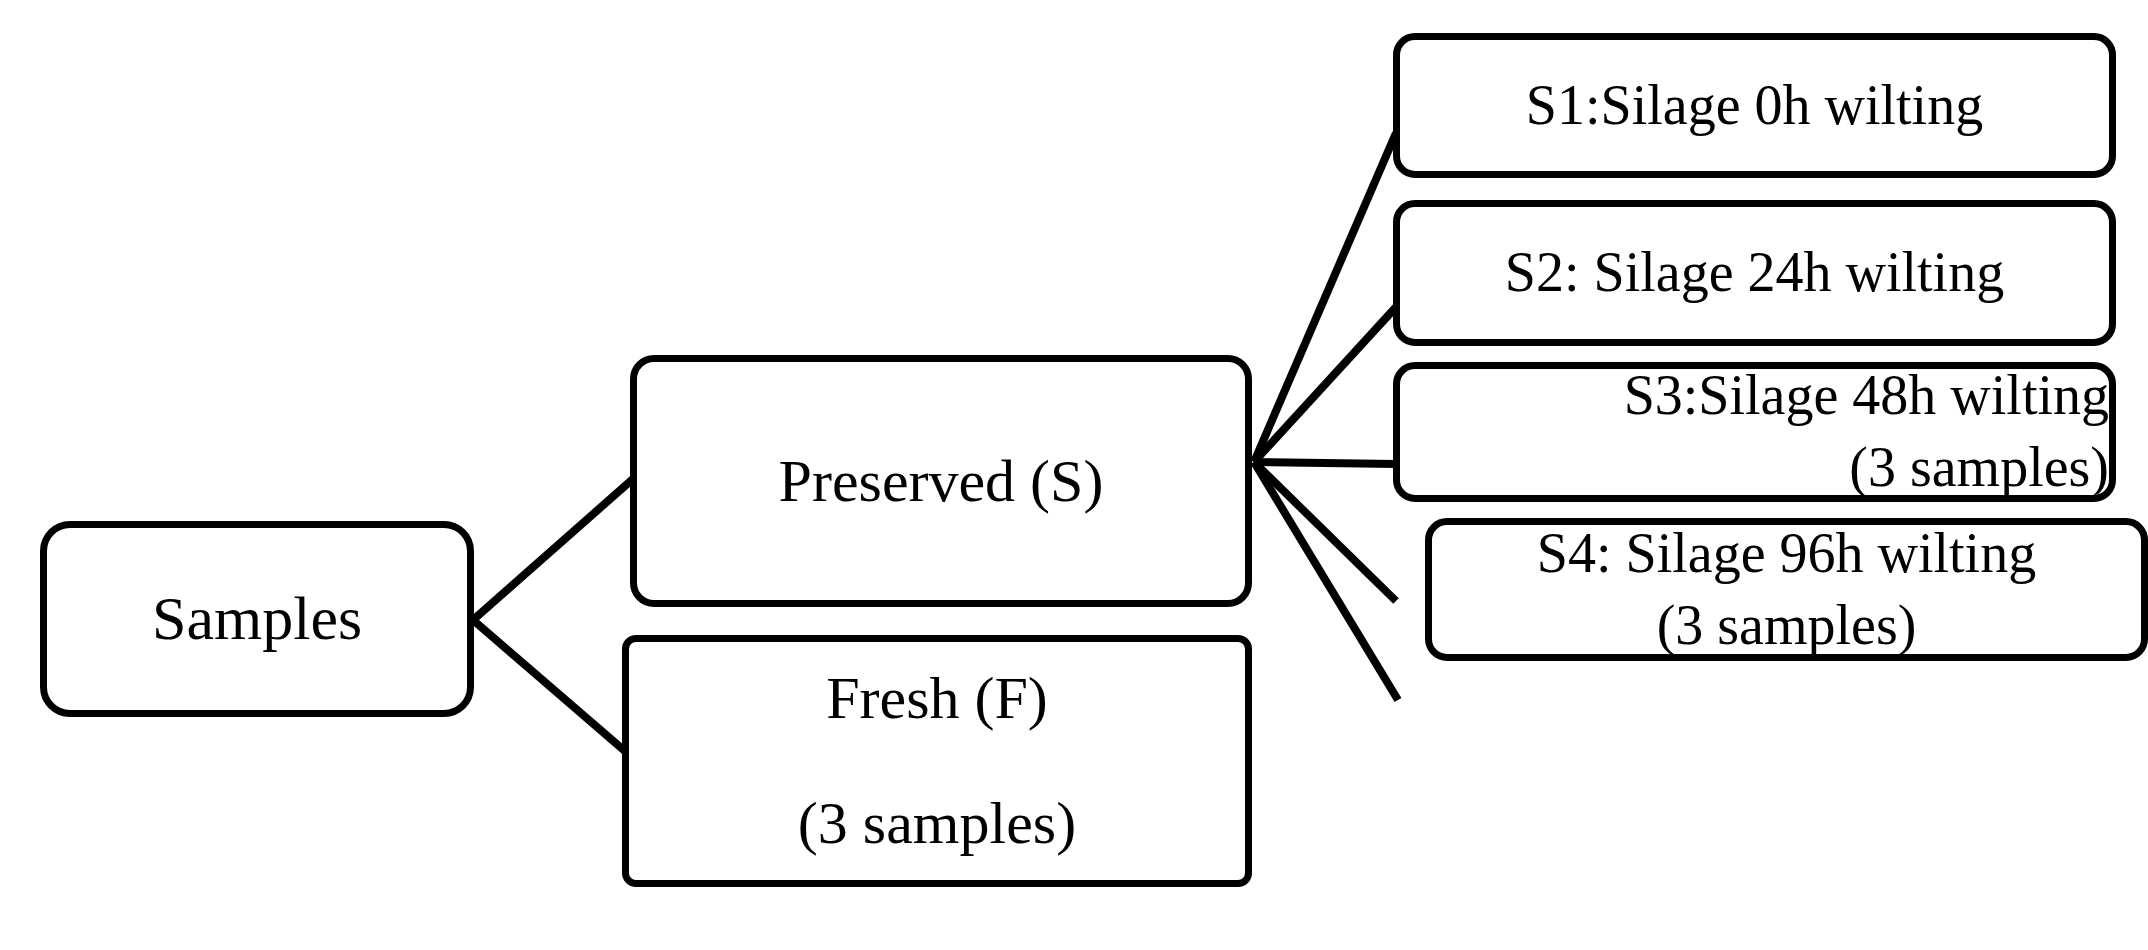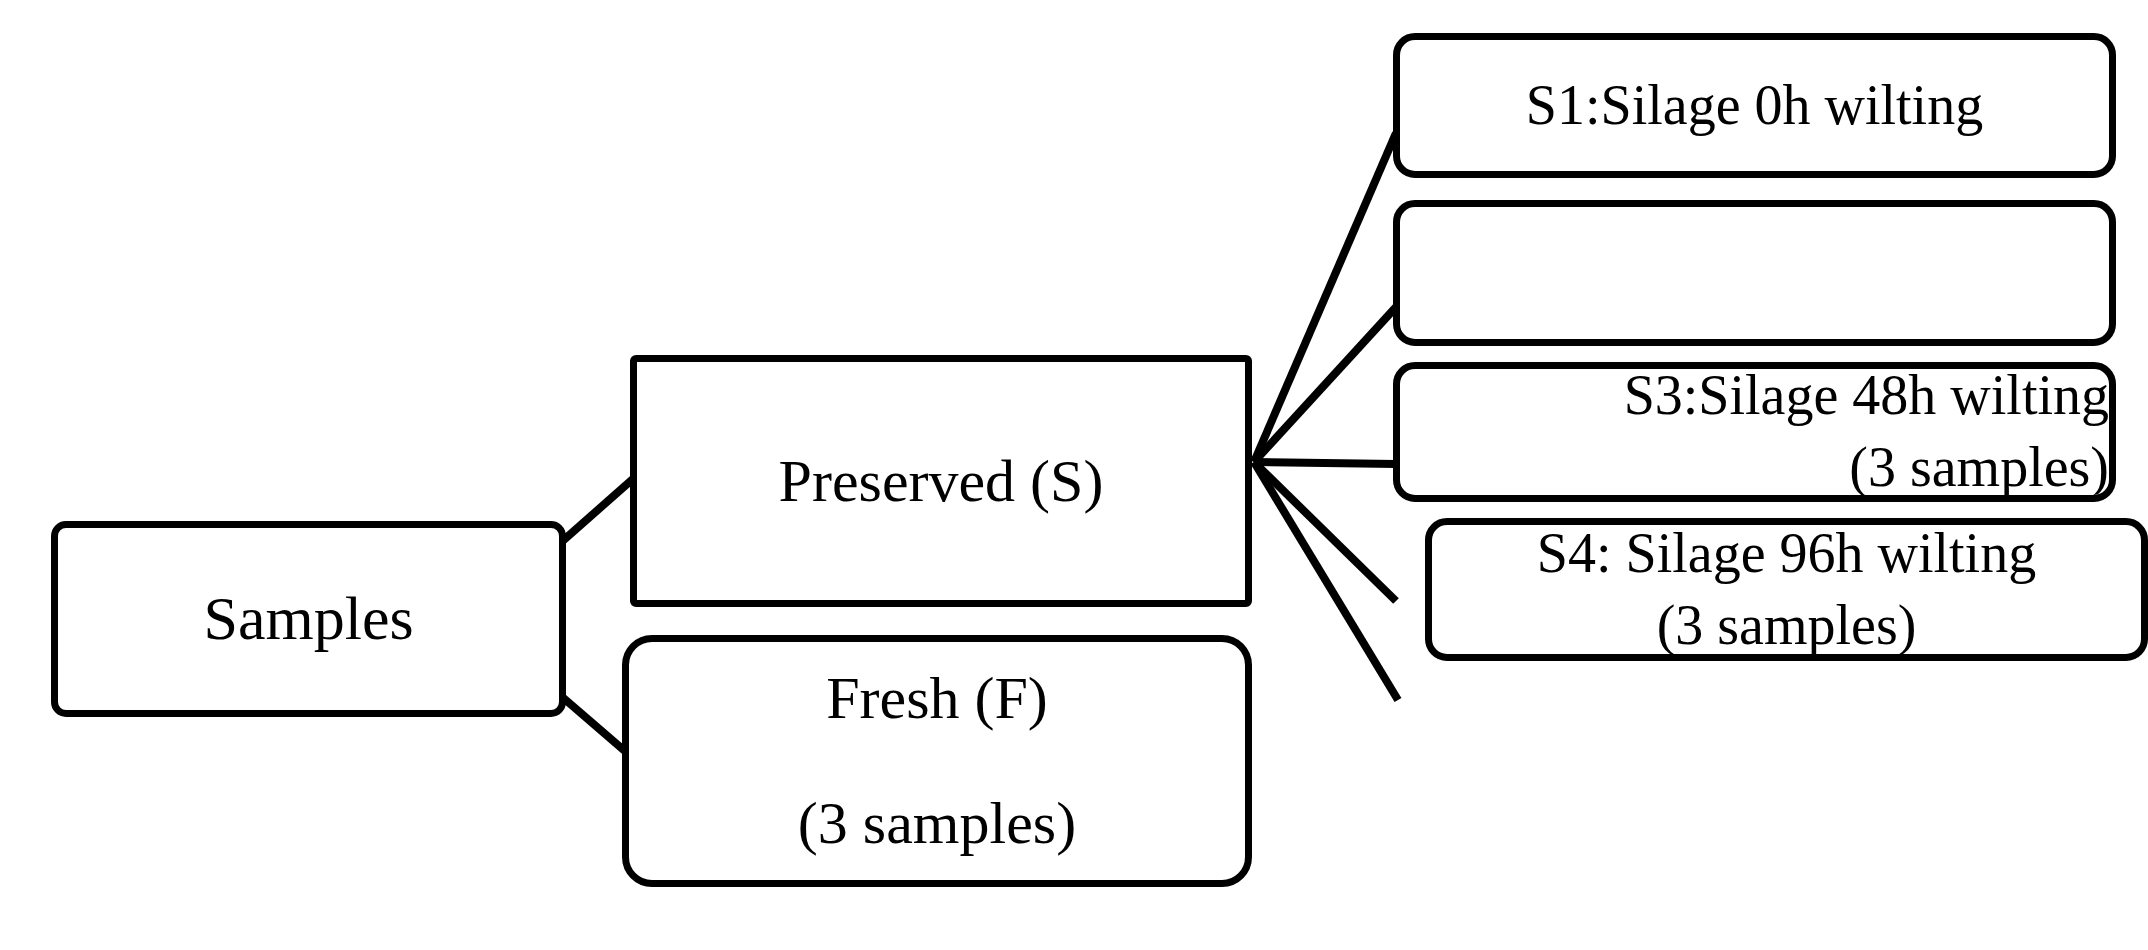--- a/index.html
+++ b/index.html
@@ -42,43 +42,42 @@
   }
   .node-line {
     display: block;
     white-space: nowrap;
   }
 
   
   #node-samples {
     left: 40px;
     top: 521px;
-    width: 515px;
+    width: 434px;
     height: 196px;
     font-size: 62px;
-    border-radius: 15px;
-    margin-left: 11px;
+    border-radius: 30px;
   }
 
   
   #node-preserved {
     left: 630px;
     top: 355px;
     width: 622px;
     height: 252px;
     font-size: 60px;
-    border-radius: 6px;
+    border-radius: 24px;
   }
   #node-fresh {
     left: 622px;
     top: 635px;
     width: 630px;
     height: 252px;
     font-size: 60px;
-    border-radius: 30px;
+    border-radius: 14px;
     gap: 48px;
   }
 
   
   .node-right {
     left: 1393px;
     width: 723px;
     font-size: 56px;
     border-radius: 22px;
     border-width: 7px;
@@ -118,20 +117,21 @@
   <div class="node-box" id="node-fresh">
     <span class="node-line">Fresh (F)</span>
     <span class="node-line">(3 samples)</span>
   </div>
 
   <div class="node-box node-right" id="node-s1">
     <span class="node-line">S1:Silage 0h wilting</span>
   </div>
 
   <div class="node-box node-right" id="node-s2">
+    <span class="node-line">S2: Silage 24h wilting</span>
   </div>
 
   <div class="node-box node-right" id="node-s3">
     <span class="node-line">S3:Silage 48h wilting</span>
     <span class="node-line">(3 samples)</span>
   </div>
 
   <div class="node-box node-right" id="node-s4">
     <span class="node-line">S4: Silage 96h wilting</span>
     <span class="node-line">(3 samples)</span>

